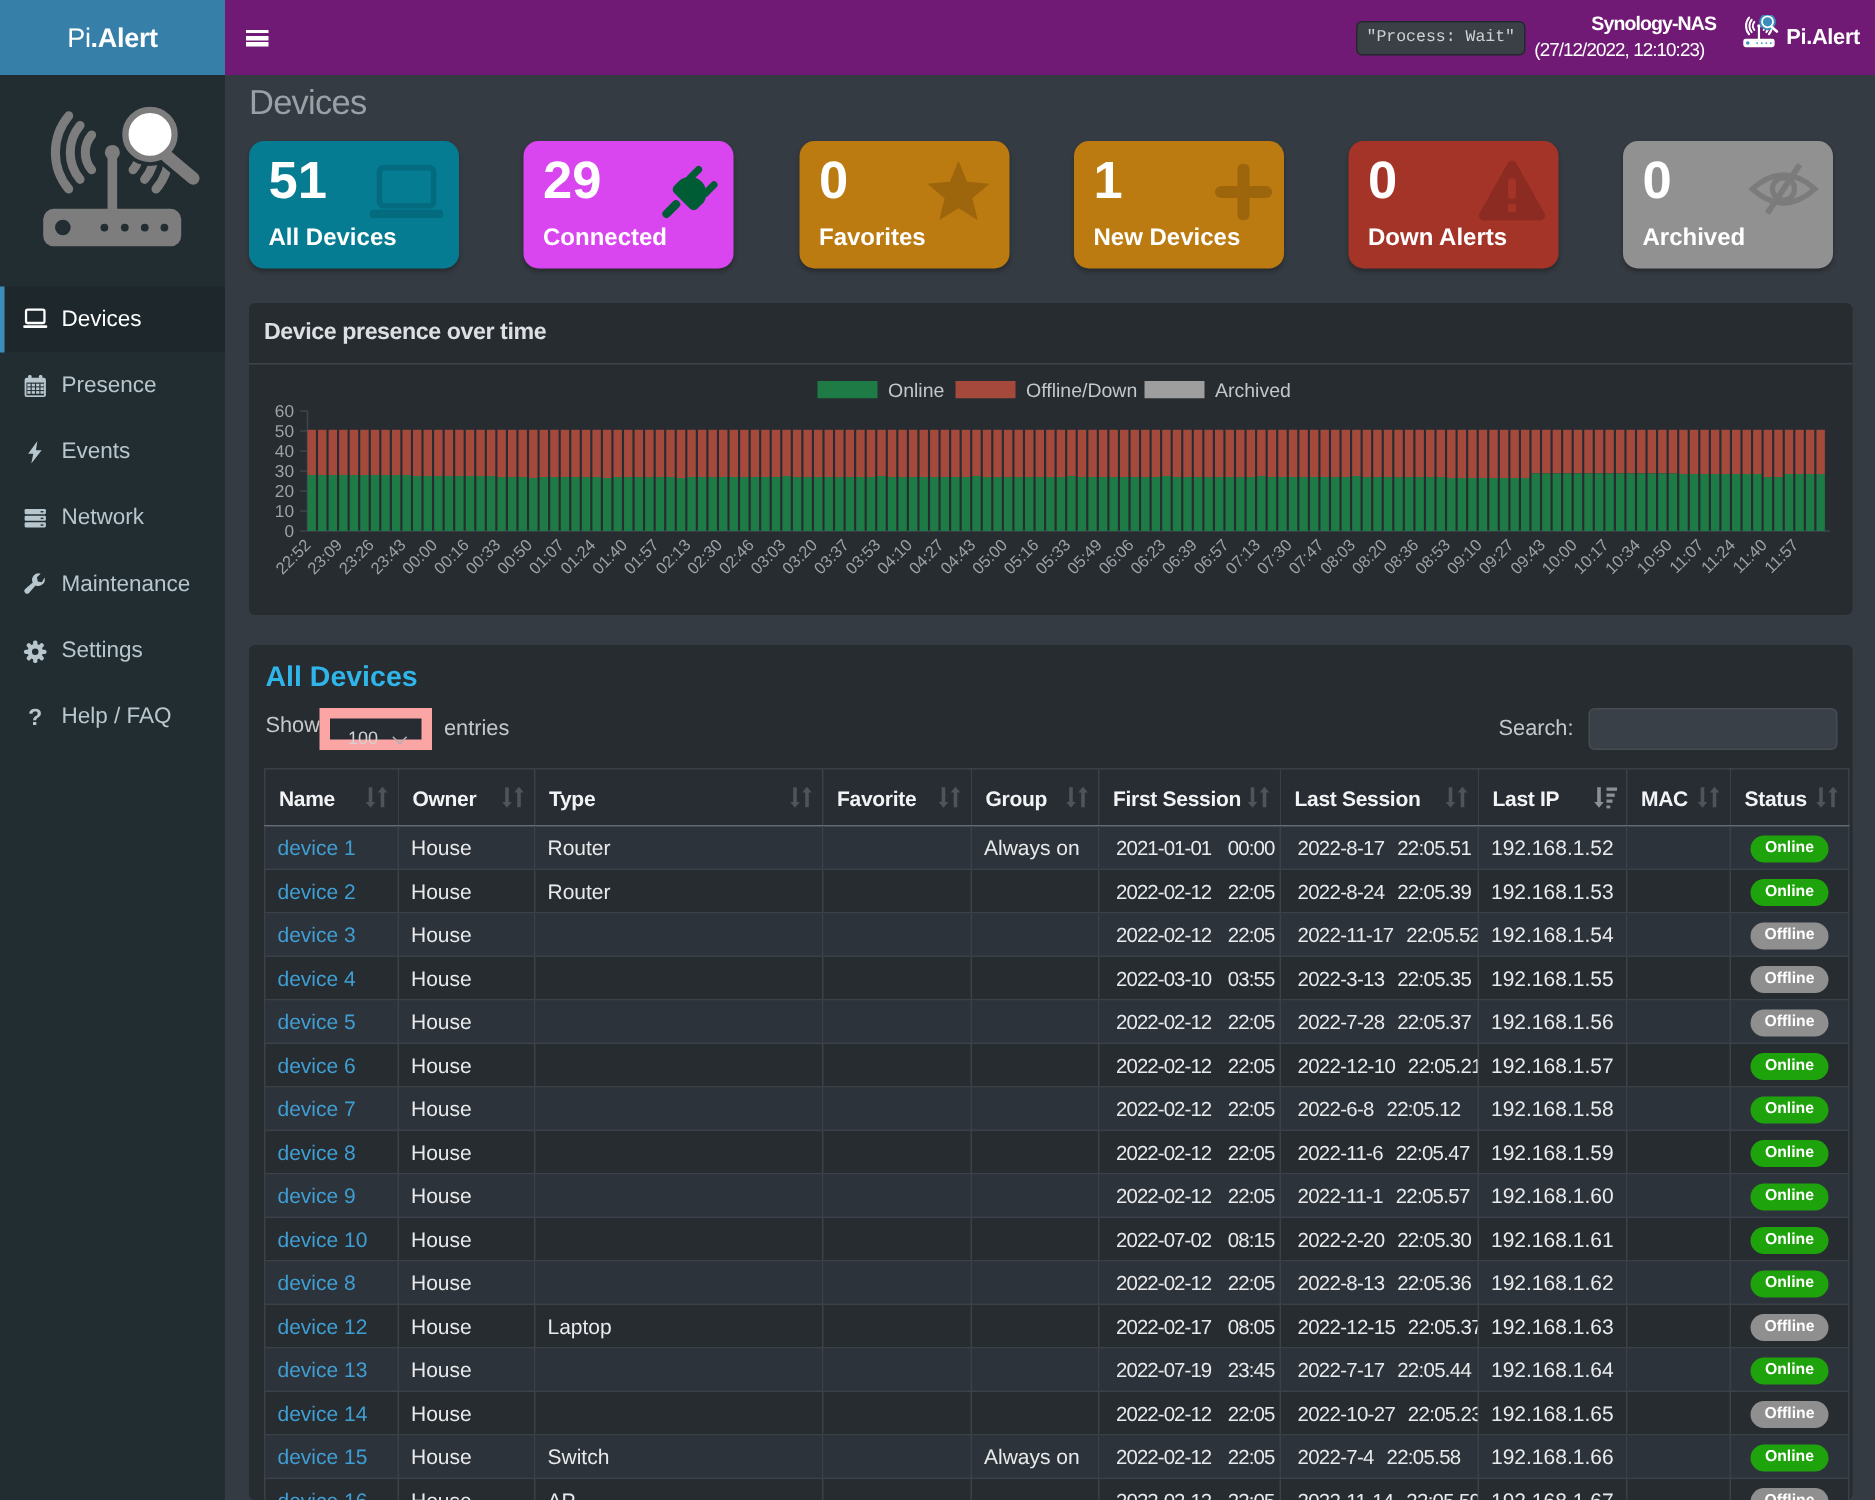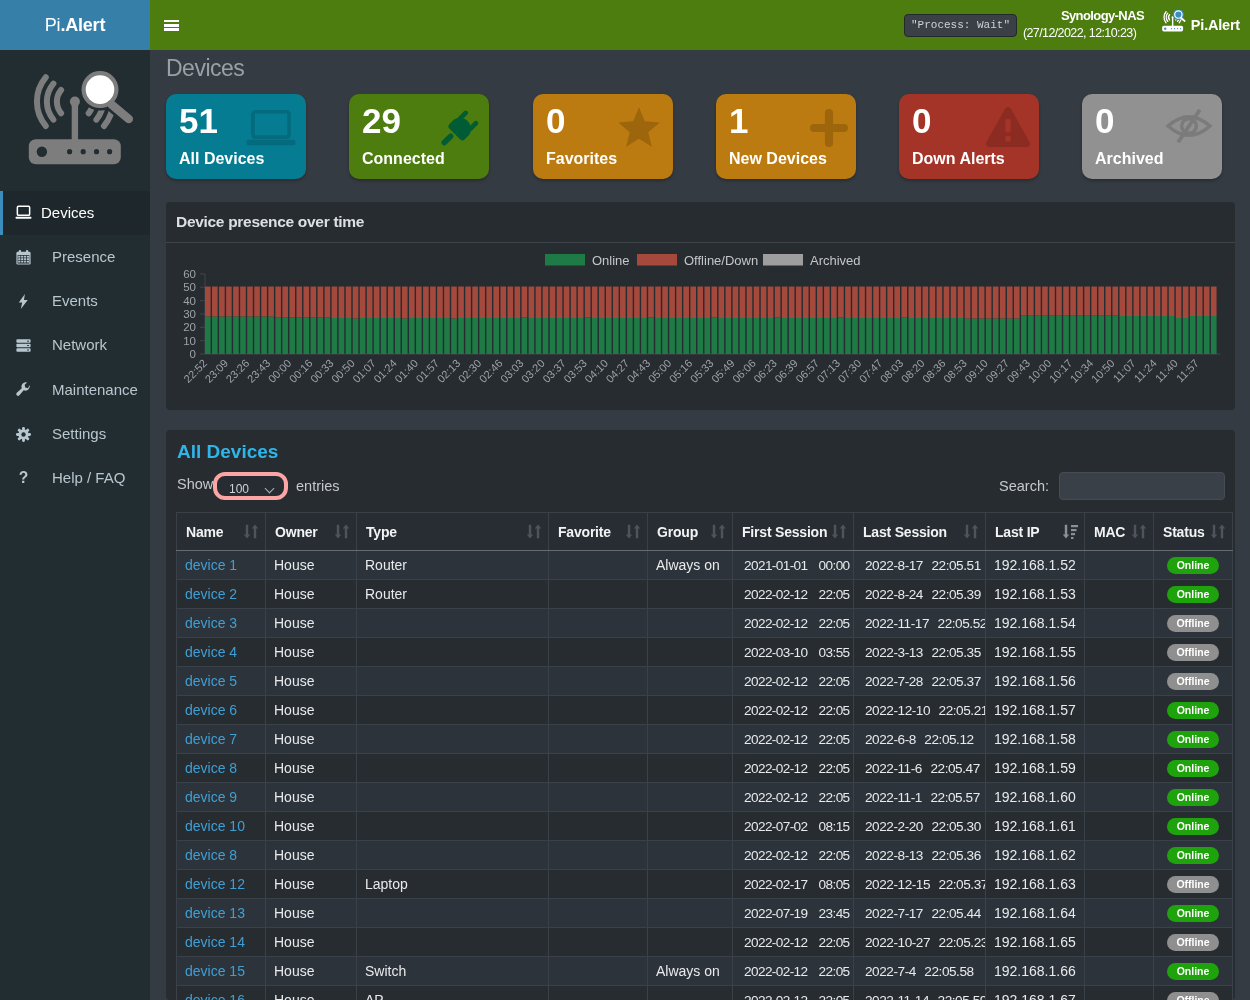--- a/index.html
+++ b/index.html
@@ -1,37 +1,37 @@
 <!DOCTYPE html>
 <html><head>
 <meta charset="utf-8">
 <style>
 * { margin:0; padding:0; box-sizing:border-box; }
 html,body { width:1250px; height:1000px; overflow:hidden; background:#353b42; font-family:"Liberation Sans", sans-serif; }
 #page { position:relative; width:1250px; height:1000px; background:#353b42; }
 
 
-#hdr { position:absolute; top:0; left:0; width:1250px; height:50px; background:#4d7c0f; }
+#hdr { position:absolute; top:0; left:0; width:1250px; height:50px; background:#701a75; }
 #hdr-logo { position:absolute; top:0; left:0; width:150px; height:50px; background:#367fa9; color:#fff; font-size:18px; text-align:center; line-height:50px; letter-spacing:-0.2px; }
 #hdr-logo b { font-weight:700; }
 #burger { position:absolute; left:164px; top:19.5px; width:15px; }
 #burger div { height:2.7px; background:#fff; margin-bottom:1.8px; }
 #proc { position:absolute; left:904px; top:14px; height:23px; background:#3a4046; border:1px solid #23282c; border-radius:4px; color:#ced1d3; font-family:"Liberation Mono", monospace; font-size:11px; line-height:21px; padding:0 6px; }
 #nas { position:absolute; right:106px; top:8px; color:#fff; font-size:12.5px; line-height:16.5px; letter-spacing:-0.6px; }
 #nas b { font-size:13px;margin-left:38px; }
 #hdr-right { position:absolute; right:10px; top:0; height:50px; color:#fff; }
 #hdr-right .txt { position:absolute; right:0; top:16.5px; font-size:14.5px; font-weight:700; letter-spacing:-0.2px; }
 #hdr-right svg { position:absolute; right:53px; top:9.5px; }
 
 
 #sidebar { position:absolute; top:50px; left:0; width:150px; height:950px; background:#222d32; }
 #biglogo { position:absolute; left:28px; top:21px; }
 ul.menu { position:absolute; top:140.6px; left:0; width:150px; list-style:none; }
 ul.menu li { height:44.3px; position:relative; }
-ul.menu li a { display:block; height:44.3px; line-height:44.3px; color:#b8c7ce; font-size:15px; padding-left:52px; text-decoration:none; }
+ul.menu li a { display:block; height:44.3px; line-height:44.3px; color:#b8c7ce; font-size:15px; padding-left:41px; text-decoration:none; }
 ul.menu li .ic { position:absolute; left:15px; top:0; width:20px; height:44.3px; display:flex; align-items:center; }
 ul.menu li.active { background:#1e282c; border-left:3px solid #3c8dbc; }
 ul.menu li.active .ic { left:12px; }
 ul.menu li.active a { color:#fff; padding-left:38px; }
 
 
 #content { position:absolute; left:150px; top:50px; width:1100px; height:950px; }
 h1.page-title { position:absolute; left:16px; top:4.5px; font-size:23px; font-weight:400; color:#9aa0a6; letter-spacing:-0.5px; }
 
 
@@ -42,21 +42,21 @@
 
 
 .panel { position:absolute; left:16px; width:1069px; background:#272c31; border-radius:4px; }
 #chartpanel { top:152px; height:208px; }
 #chartpanel h3 { position:absolute; left:10px; top:11px; font-size:15.5px; font-weight:700; color:#dde0e2; letter-spacing:-0.3px; }
 #chartpanel .hr { position:absolute; left:0; top:40px; width:1069px; height:1px; background:#3e444a; }
 
 #tablepanel { top:380px; height:570px; }
 #tablepanel h3 { position:absolute; left:11px; top:11px; font-size:19px; font-weight:700; color:#2fb5e8; }
 .showrow { position:absolute; left:11px; top:46px; width:1048px; height:28px; color:#c6c9cc; font-size:14.5px; }
-.showrow .sel { position:absolute; left:36px; top:-4px; width:75px; height:28px; background:#272c33; border:4px solid #fca5a5; border-radius:12px; color:#d0d3d6; font-size:12px; line-height:26px; padding-left:12px; }
+.showrow .sel { position:absolute; left:36px; top:-4px; width:75px; height:28px; background:#272c33; border:7px solid #fca5a5; border-radius:0; color:#d0d3d6; font-size:12px; line-height:26px; padding-left:12px; }
 .showrow .sel:after { content:""; position:absolute; right:11px; top:9px; width:6px; height:6px; border-right:1.4px solid #aeb2b6; border-bottom:1.4px solid #aeb2b6; transform:rotate(45deg); }
 .showrow .entries { position:absolute; left:119px; top:2px; }
 .showrow .slabel { position:absolute; right:176px; top:2px; color:#c6c9cc; }
 .showrow .sinput { position:absolute; right:0; top:-4px; width:166px; height:28px; background:#3a4047; border:1px solid #464c52; border-radius:4px; }
 
 
 table.dt { position:absolute; left:10px; top:82px; width:1048px; border-collapse:collapse; table-layout:fixed; font-size:14px; color:#e8eaec; }
 table.dt th { height:38px; font-size:14px; font-weight:700; letter-spacing:-0.2px; color:#f2f3f4; text-align:left; padding:0 4px 0 9px; border:1px solid #3a4046; border-bottom:1px solid #666c72; background:#282d33; position:relative; white-space:nowrap; overflow:hidden; }
 table.dt th .sort { position:absolute; right:6px; top:11px; }
 table.dt td { height:29px; padding:0 2px 0 8px; border:1px solid #3a4148; overflow:hidden; white-space:nowrap; }
@@ -236,21 +236,21 @@
   <div id="content">
     <h1 class="page-title">Devices</h1>
     <div class="card" style="left:16px;background:#057c92;">
         <div class="num">51</div>
         <div class="lbl">All Devices</div>
         <svg width="52" height="38" viewBox="0 0 56 42" style="right:9px;top:16px;">
           <rect x="8" y="2" width="40" height="28" rx="3" fill="none" stroke="#046a7d" stroke-width="4"></rect>
           <rect x="1" y="33" width="54" height="6" rx="2.5" fill="#046a7d"></rect>
         </svg>
       </div>
-    <div class="card" style="left:199px;background:#4d7c0f;">
+    <div class="card" style="left:199px;background:#d946ef;">
         <div class="num">29</div>
         <div class="lbl">Connected</div>
         <svg width="46" height="46" viewBox="0 0 54 54" style="right:8px;top:12px;">
           <g fill="#005c34">
             <rect x="30" y="4" width="5.5" height="15" rx="2.7" transform="rotate(45 32.7 11.5)"></rect>
             <rect x="42" y="16" width="5.5" height="15" rx="2.7" transform="rotate(45 44.7 23.5)"></rect>
             <path d="M22 16 a13 13 0 0 1 18 18 l-5 5 a4 4 0 0 1 -5.6 0 L17 26.6 a4 4 0 0 1 0 -5.6 Z"></path>
             <rect x="6" y="36" width="17" height="6.5" rx="3.2" transform="rotate(-45 14.5 39)"></rect>
           </g>
         </svg>

